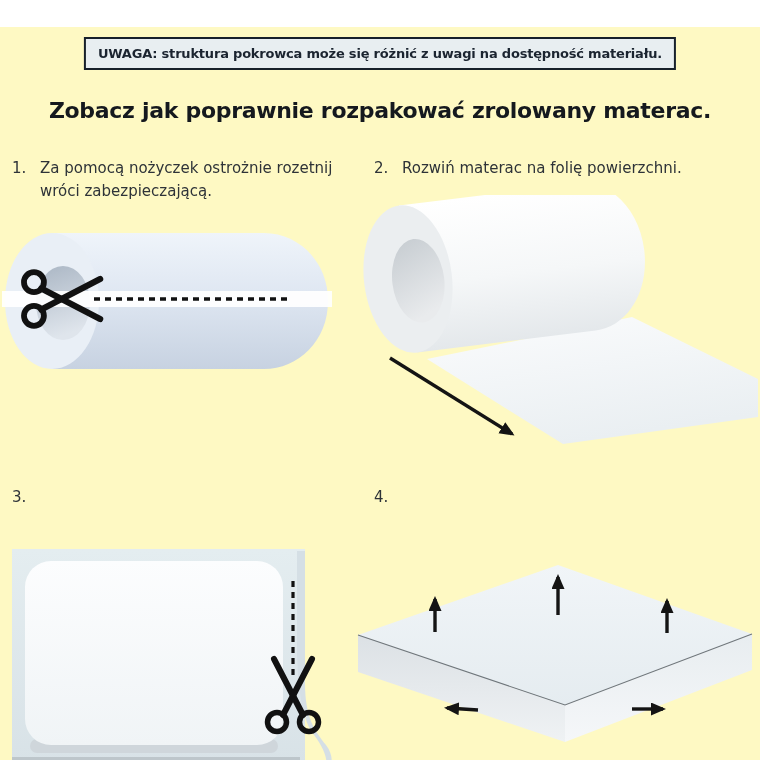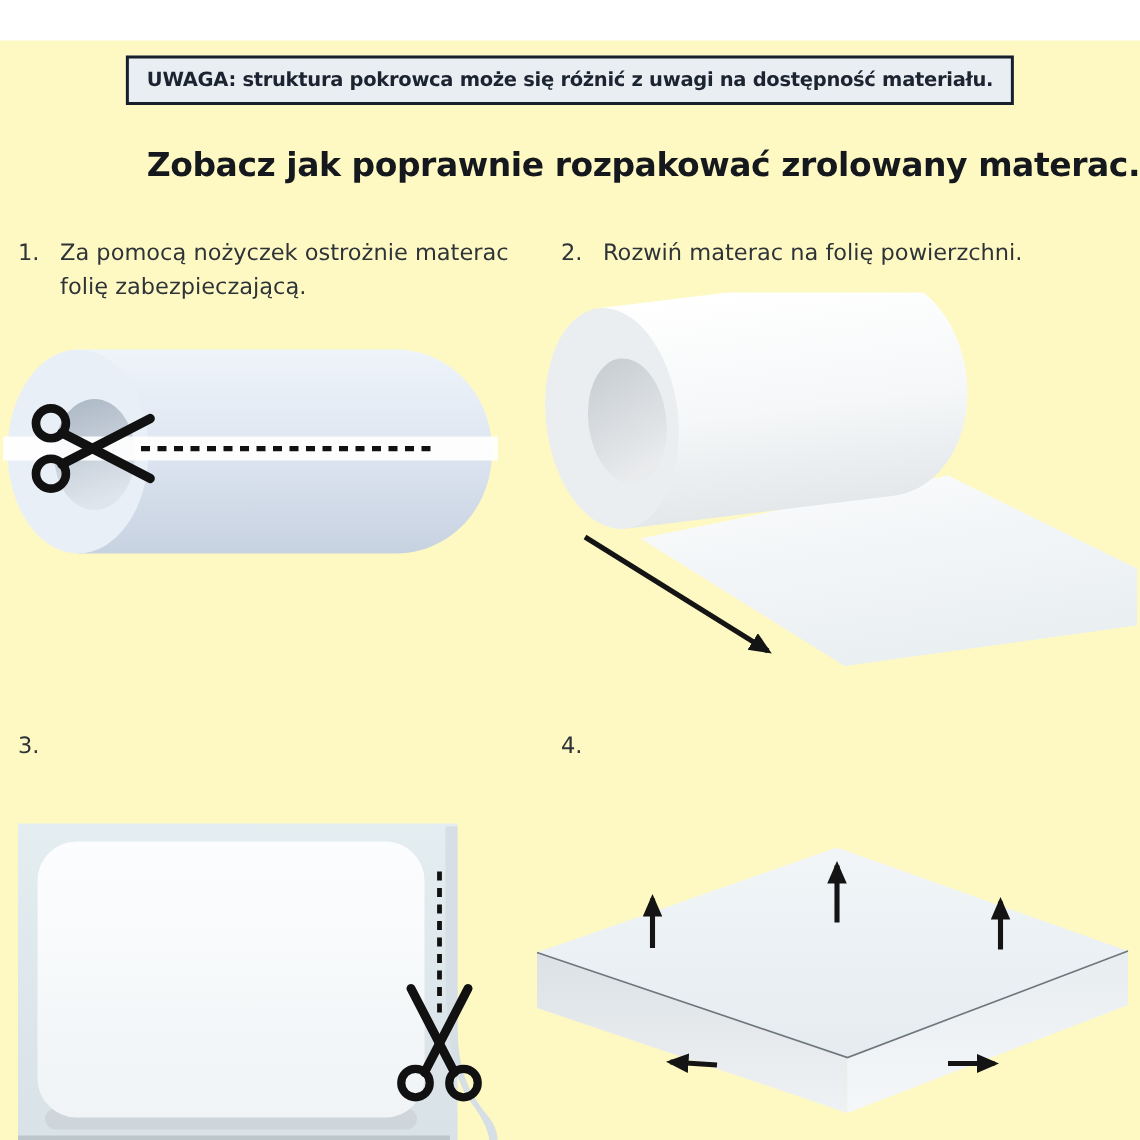--- a/index.html
+++ b/index.html
@@ -6,21 +6,21 @@
   body{font-family:"DejaVu Sans","Liberation Sans",sans-serif;}
   .canvas{position:relative;width:760px;height:740px;background:#fef9c3;overflow:hidden;margin-top:27px;}
 
   .banner{
     position:absolute;top:10px;left:50%;transform:translateX(-50%);
     background:#e8eef1;border:2px solid #17202a;color:#1b2430;
     font-weight:bold;font-size:13px;letter-spacing:-0.2px;
     padding:7px 12px;white-space:nowrap;
   }
   .heading{
-    position:absolute;top:56px;left:0;right:0;text-align:right;
+    position:absolute;top:56px;left:0;right:0;text-align:center;
     font-weight:bold;font-size:22px;letter-spacing:-0.3px;color:#15191e;
   }
   .step{
     position:absolute;display:flex;align-items:flex-start;
     font-size:15px;line-height:1.55;color:#2e3338;
   }
   .step .num{width:28px;flex:none;}
   .step-1{left:12px;top:130px;width:338px;}
   .step-2{left:374px;top:130px;width:382px;}
   .step-3{left:12px;top:459px;width:338px;}
@@ -38,21 +38,21 @@
 <div class="canvas">
 
   <div class="banner">
     <span>UWAGA: struktura pokrowca może się różnić z uwagi na dostępność materiału.</span>
   </div>
 
   <h1 class="heading">Zobacz jak poprawnie rozpakować zrolowany materac.</h1>
 
   <div class="step step-1">
     <span class="num">1.</span>
-    <span class="txt">Za pomocą nożyczek ostrożnie materac folię zabezpieczającą.</span>
+    <span class="txt">Za pomocą nożyczek ostrożnie rozetnij wróci zabezpieczającą.</span>
   </div>
   <div class="step step-2">
     <span class="num">2.</span>
     <span class="txt">Rozwiń materac na folię powierzchni.</span>
   </div>
   <div class="step step-3">
     <span class="num">3.</span>
   </div>
   <div class="step step-4">
     <span class="num">4.</span>

